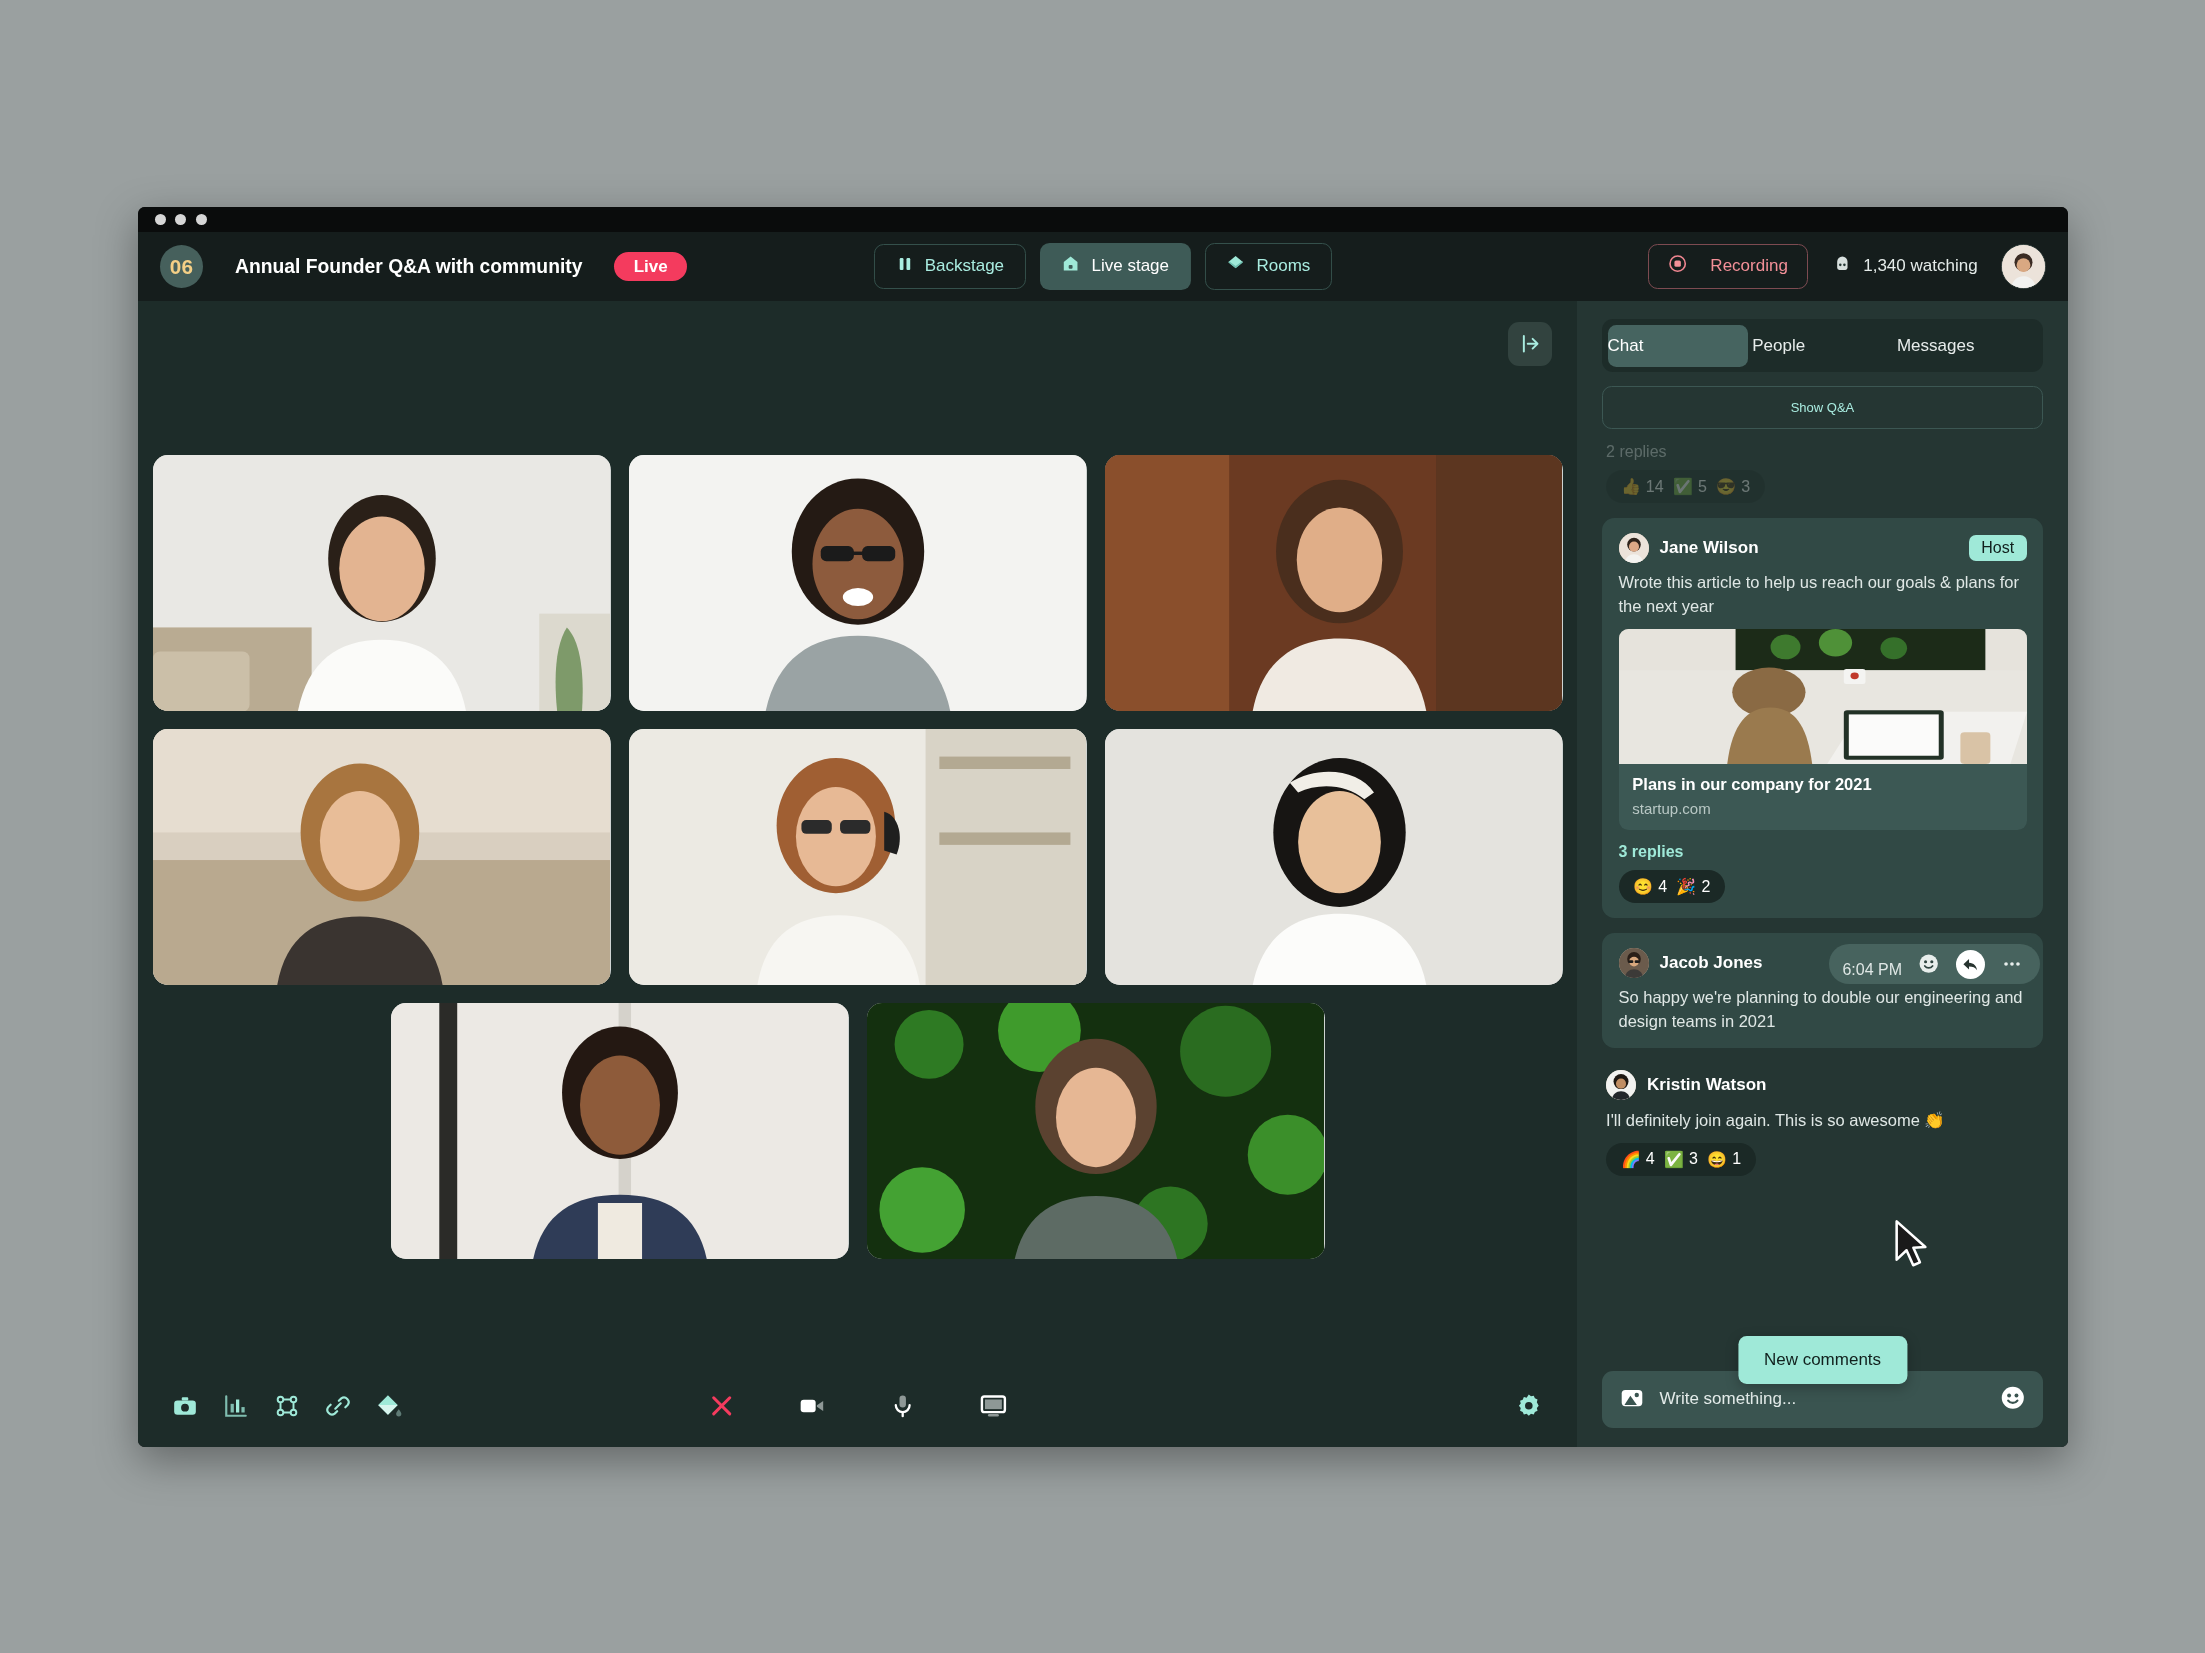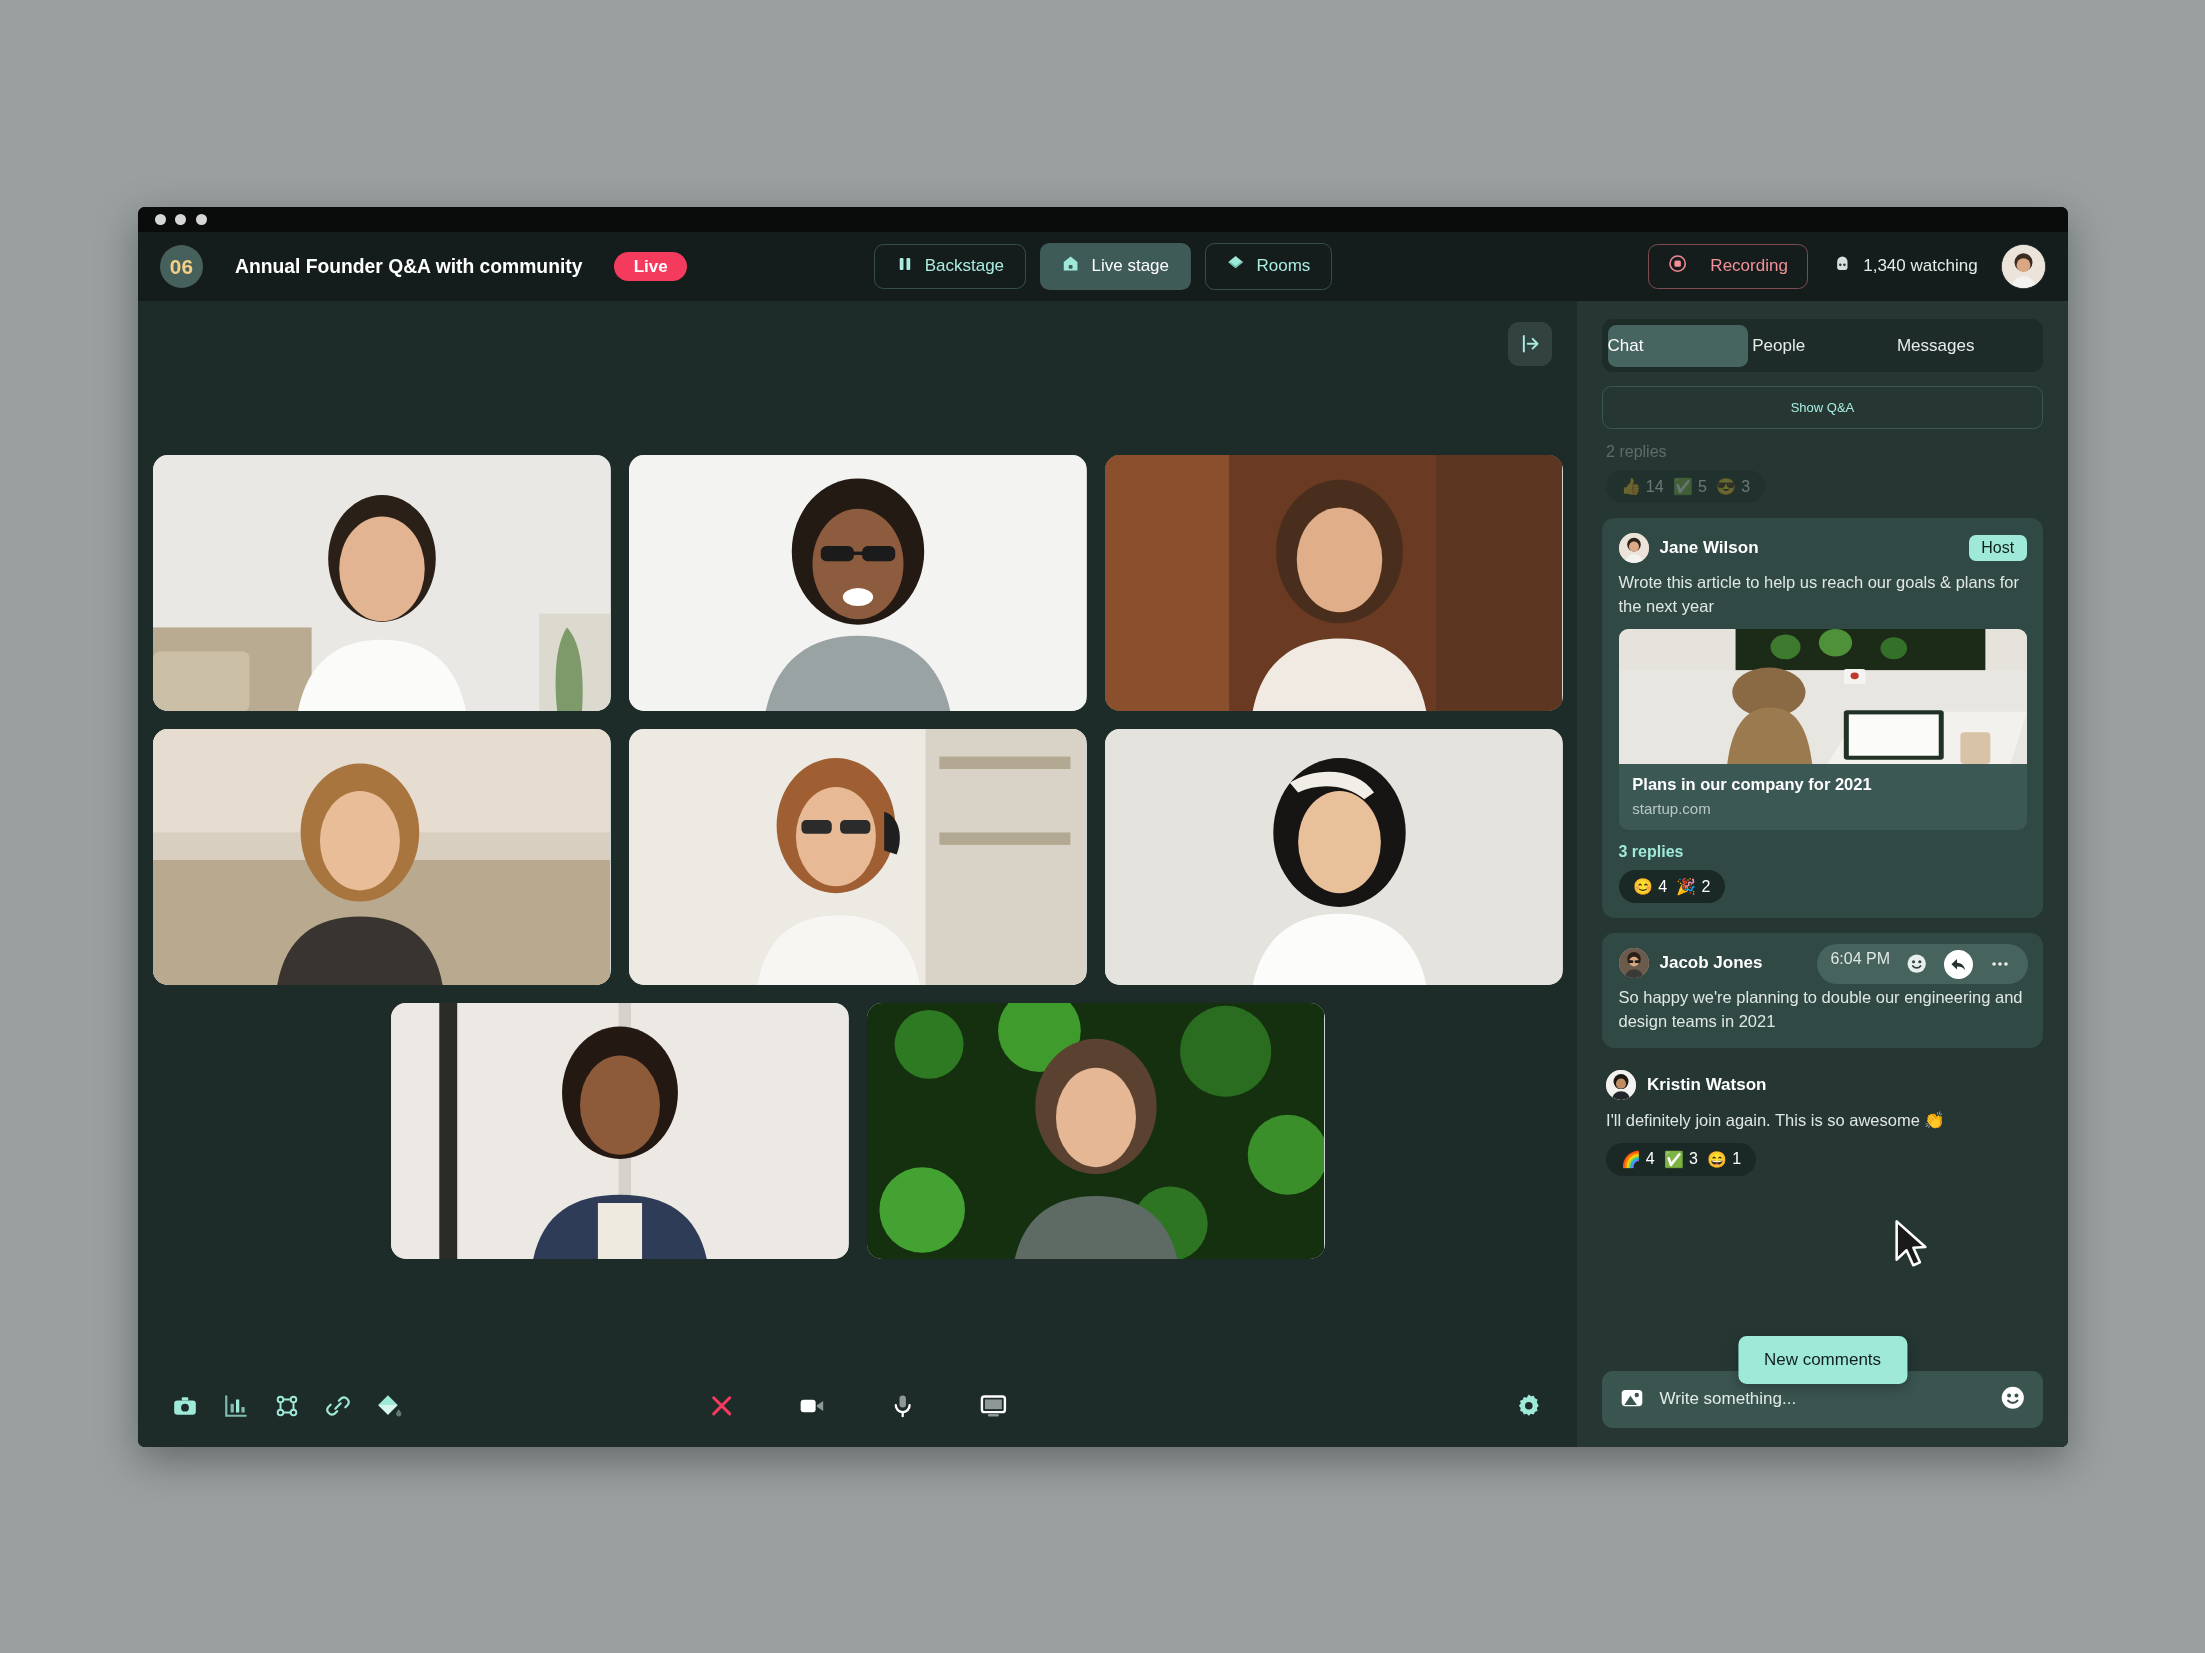--- a/index.html
+++ b/index.html
@@ -119,21 +119,21 @@
     padding:4.8px 12.4px;border-radius:6.9px;line-height:1;
   }
   .msg-text{color:#dfe7e5;font-size:16.5px;line-height:1.42;margin-top:8.3px;}
   .link-card{margin-top:11px;border-radius:9.6px;overflow:hidden;background:#3c5854;}
   .link-img{height:135px;background:#b8b2a7;position:relative;}
   .link-meta{padding:11px 13.8px 13.8px 13.8px;}
   .link-title{color:#fff;font-size:16.5px;font-weight:700;}
   .link-host{color:#b9c8c5;font-size:15px;margin-top:5.5px;}
   .replies-mint{color:#9fe9d8;font-size:16px;font-weight:bold;margin-top:12.4px;}
   .hover-tools{
-    position:absolute;right:15px;top:11px;display:flex;align-items:flex-start;gap:12.4px;
+    position:absolute;right:3px;top:11px;display:flex;align-items:flex-end;gap:12.4px;
     background:#47635e;border-radius:20.7px;padding:5.5px 13.8px;
   }
   .hover-time{color:#dfe7e5;font-size:16px;}
   .tool-ico{width:29px;height:29px;display:flex;align-items:center;justify-content:center;border-radius:50%;cursor:pointer;}
   .tool-ico.hl{background:#ffffff;}
   .new-comments{
     position:absolute;left:50%;transform:translateX(-50%);bottom:63px;
     background:#9fe9d8;color:#11201d;font-size:17px;font-weight:500;
     padding:13.8px 26px;border-radius:8.3px;white-space:nowrap;cursor:pointer;
     box-shadow:0 4.1px 12.4px rgba(0,0,0,.25);z-index:5;

